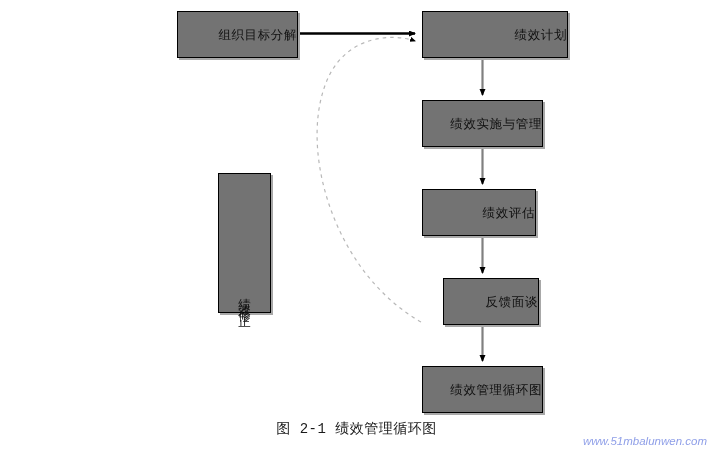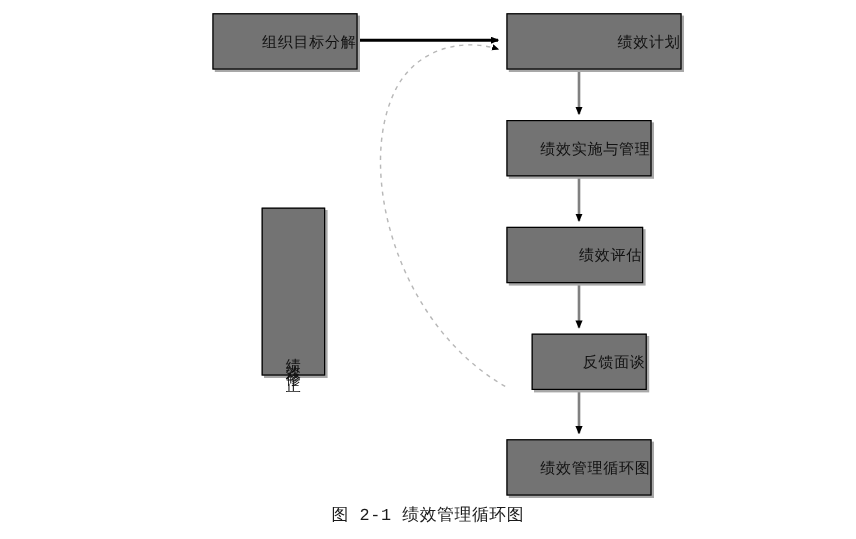--- a/index.html
+++ b/index.html
@@ -145,13 +145,14 @@
   <span>绩效管理循环图</span>
 </div>
 
 <div class="node node-vertical" id="node-perf-revise">
   <span>绩效修正</span>
 </div>
 
 <div id="figure-caption">图 2-1  绩效管理循环图</div>
 
 <div id="watermark">
+  <span id="watermark-url">www.51mbalunwen.com</span>
 </div>
 
 </body></html>

